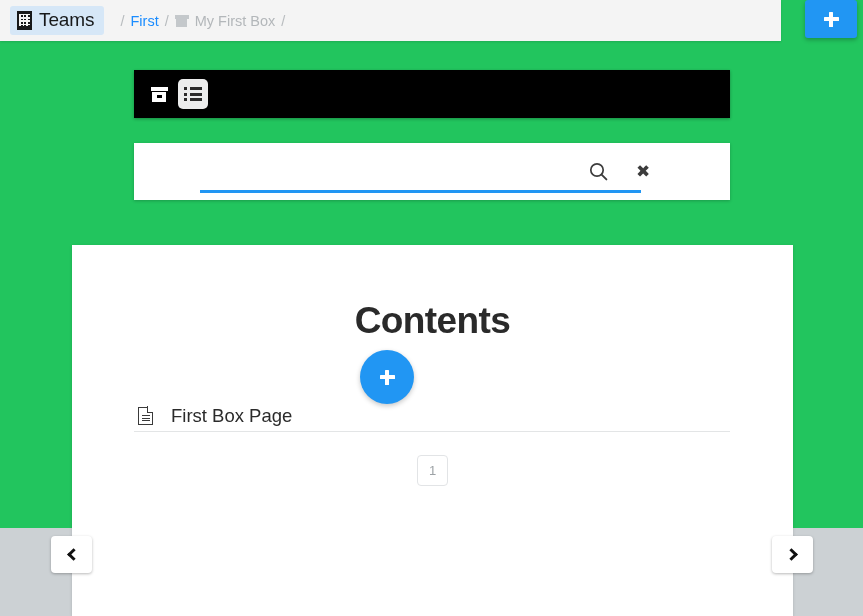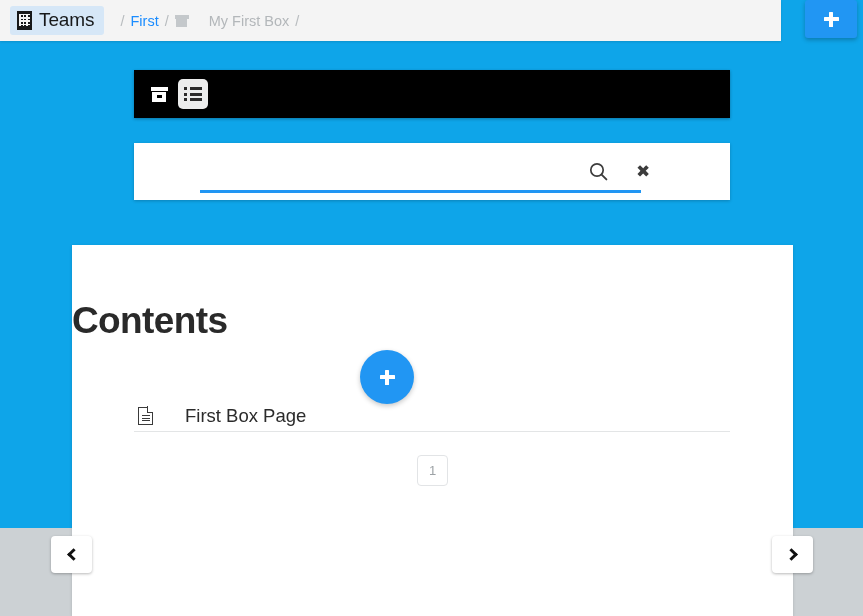--- a/index.html
+++ b/index.html
@@ -9,21 +9,21 @@
     height: 616px;
     overflow: hidden;
     background: #ccd1d4;
     font-family: "Liberation Sans", sans-serif;
   }
 
   #app {
     position: relative;
     width: 863px;
     height: 528px;
-    background: #0ea5e9;
+    background: #22c55e;
   }
 
   
   .header {
     position: absolute;
     left: 0;
     top: 0;
     width: 781px;
     height: 41px;
     background: #f4f4f4;
@@ -79,21 +79,21 @@
   }
   .crumb-link {
     color: #1a8cff;
     cursor: pointer;
     font-size: 14.5px;
   }
   .crumb-muted {
     color: #b3b7ba;
     display: flex;
     align-items: center;
-    gap: 20px;
+    gap: 6px;
     font-size: 14.5px;
     cursor: pointer;
   }
 
   .box-icon-sm {
     width: 14px;
     height: 12px;
     position: relative;
     flex: 0 0 auto;
   }
@@ -292,21 +292,21 @@
     position: absolute;
     left: 72px;
     top: 245px;
     width: 721px;
     height: 371px;
     background: #fff;
     box-shadow: 0 1px 3px rgba(0,0,0,0.15);
   }
 
   .contents-title {
-    text-align: left;
+    text-align: center;
     font-size: 37px;
     font-weight: bold;
     color: #2a2a2a;
     letter-spacing: -0.6px;
     padding-top: 55px;
   }
 
   .fab {
     position: absolute;
     left: 288px;
@@ -326,21 +326,21 @@
   
   .page-list {
     position: absolute;
     left: 62px;
     top: 155px;
     width: 596px;
   }
   .page-row {
     display: flex;
     align-items: center;
-    gap: 32px;
+    gap: 18px;
     height: 32px;
     padding-left: 4px;
     border-bottom: 1px solid #e3e5e6;
     cursor: pointer;
   }
   .page-row .title {
     font-size: 18.5px;
     color: #2b2b2b;
   }
 

